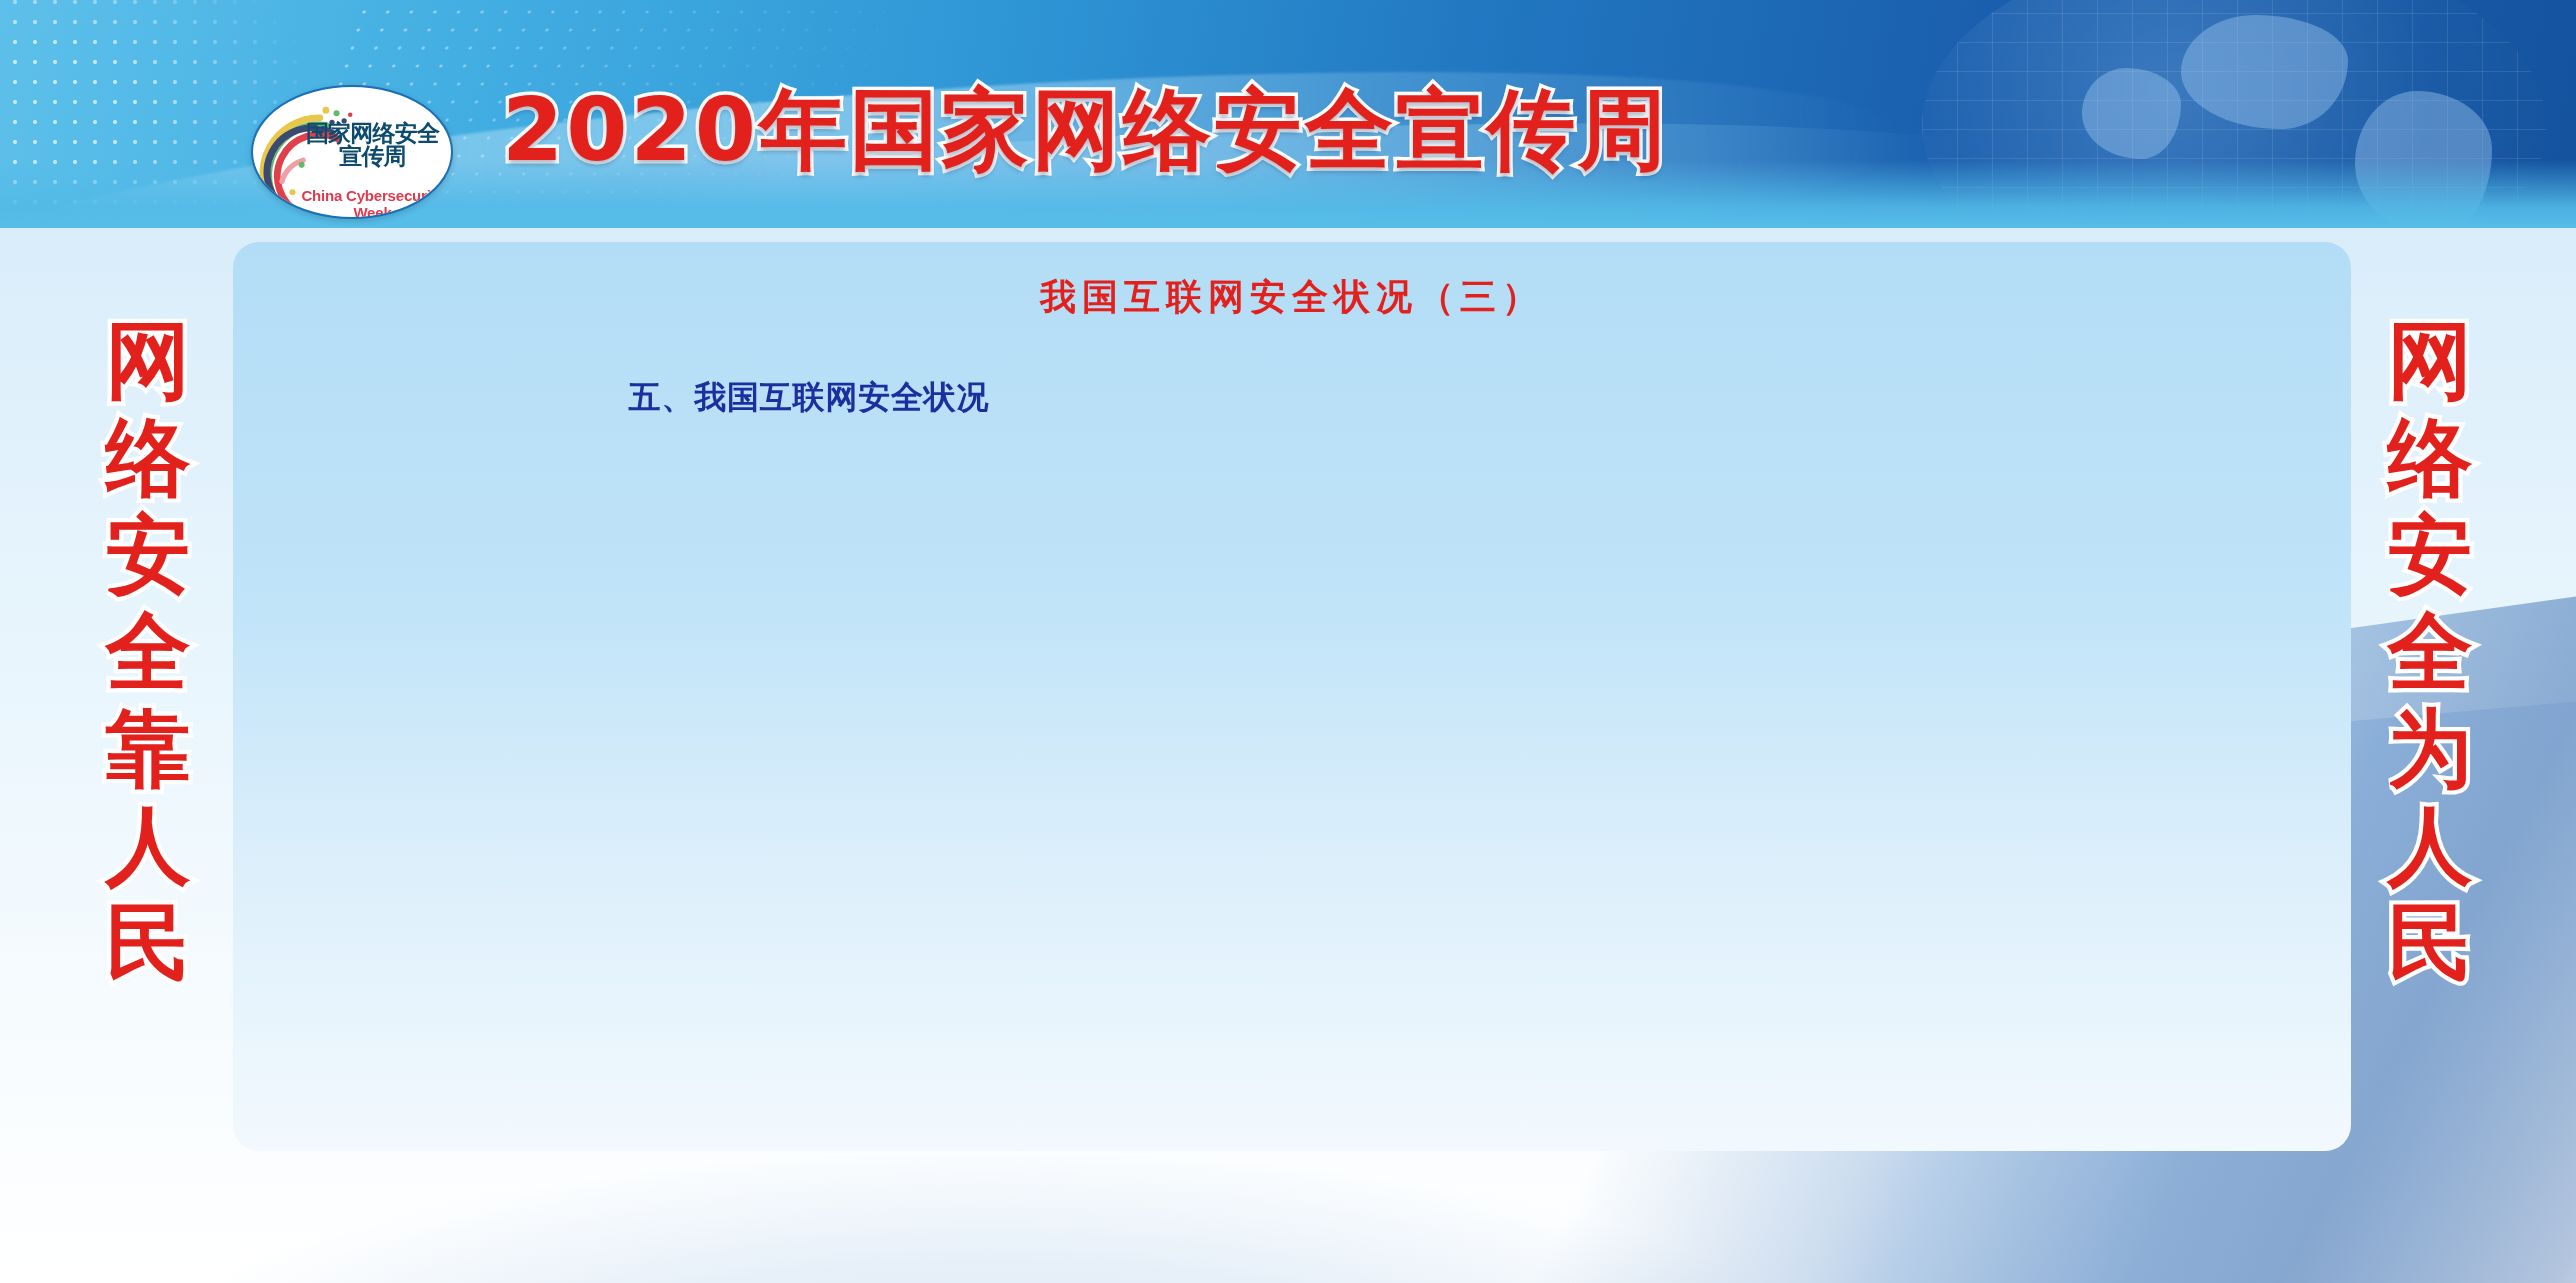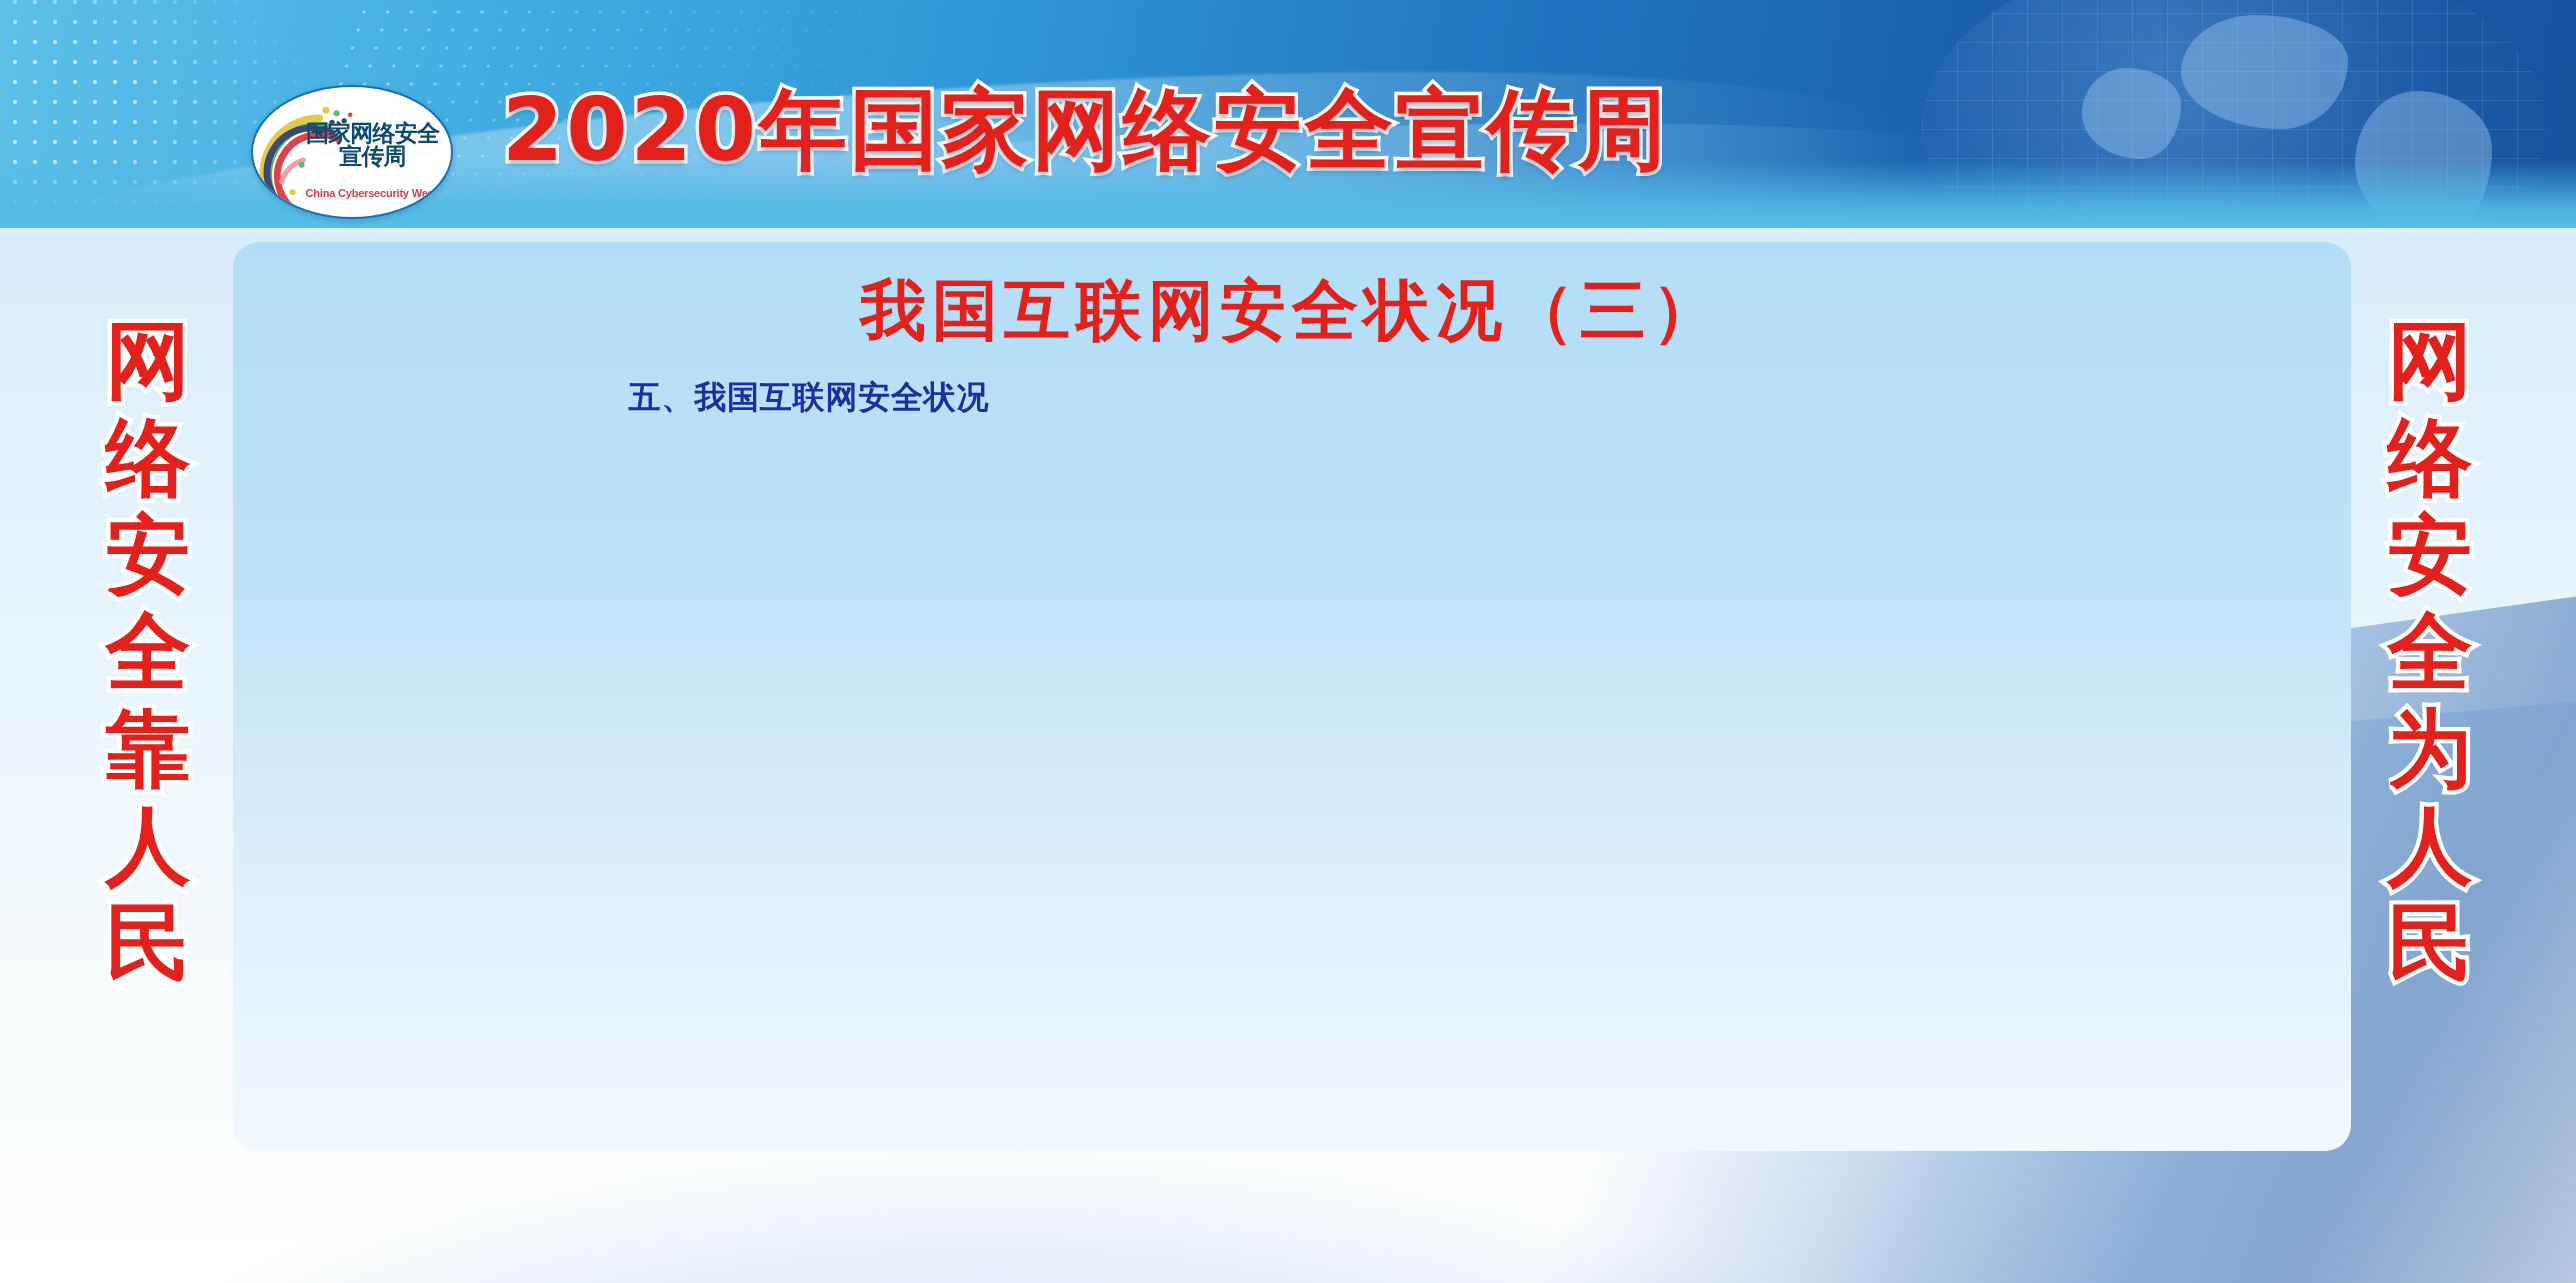--- a/index.html
+++ b/index.html
@@ -105,21 +105,21 @@
     position:absolute; left:41px; top:35px; width:157px;
     text-align:center;
     font-family:"DejaVu Sans","Liberation Sans",sans-serif;
     font-weight:bold; font-size:23px; color:#0c4a6e; line-height:1.02;
     letter-spacing:-0.8px;
   }
   .logo-cn .l2 { font-size:23px; }
   .logo-en {
     position:absolute; left:41px; top:100px; width:157px; text-align:center;
     font-family:"Liberation Sans",sans-serif;
-    font-weight:bold; font-size:11px; color:#e03a4e; letter-spacing:-0.2px;
+    font-weight:bold; font-size:15px; color:#e03a4e; letter-spacing:-0.2px;
   }
 
   
   #header-title {
     position:absolute; left:502px; top:80px; width:1278px; height:99px;
     font-family:"DejaVu Sans","Liberation Sans",sans-serif;
     font-weight:bold;
     font-size:88px;
     line-height:99px;
     color:#e2211c;
@@ -150,25 +150,25 @@
 
   
   #content-panel {
     position:absolute; left:233px; top:242px; width:2118px; height:909px;
     background: linear-gradient(180deg,#b3ddf6 0%, #bfe3f8 38%, #dff0fb 72%, #f2f9fe 100%);
     border-radius:26px;
     z-index:2;
   }
 
   #subtitle {
-    position:absolute; left:0; top:38px; width:2118px;
+    position:absolute; left:0; top:24px; width:2118px;
     text-align:center;
     font-family:"DejaVu Sans","Liberation Sans",sans-serif;
     font-weight:bold;
-    font-size:66px;
+    font-size:36px;
     line-height:61px;
     color:#e2211c;
     letter-spacing:6px;
   }
 
   .column { position:absolute; top:134px; width:882px; }
   #col-left  { left:135px; }
   #col-right { left:1104px; }
 
   .sec-heading {

